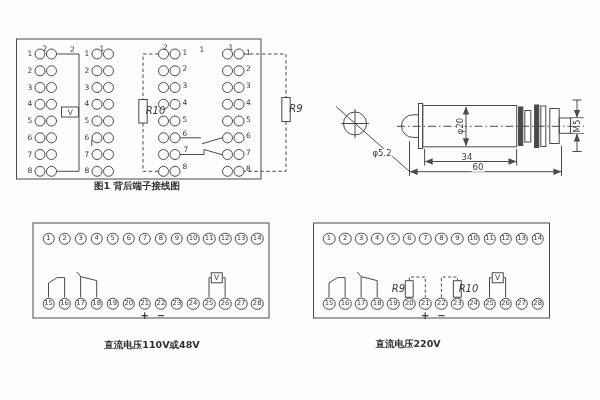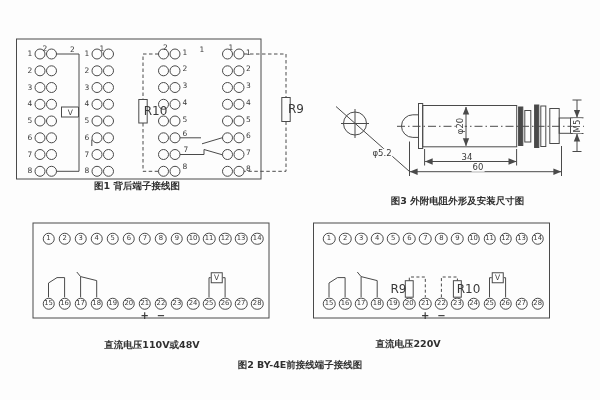--- a/index.html
+++ b/index.html
@@ -7,21 +7,21 @@
   .stage{position:relative;width:600px;height:400px;background:var(--bg);
          font-family:"DejaVu Sans",sans-serif;color:var(--txt);overflow:hidden;}
   svg.wires{position:absolute;left:0;top:0;width:600px;height:400px;}
   .lbl{position:absolute;transform:translate(-50%,-50%);font-size:7.5px;line-height:1;
        white-space:nowrap;color:var(--txt);}
   .cap{font-size:9.5px;font-weight:600;color:#2f2f2f;}
   .dim{font-size:8.5px;}
   .wbg{background:var(--bg);padding:0 1px;}
   .rot{transform:translate(-50%,-50%) rotate(-90deg);}
   .sign{font-size:10px;font-weight:600;}
-  .rlbl{font-size:12px;}
+  .rlbl{font-size:10px;font-style:italic;}
   .term{position:absolute;width:12.5px;height:12.5px;border:1px solid var(--line);
         border-radius:50%;transform:translate(-50%,-50%);display:flex;align-items:center;
         justify-content:center;font-size:6.8px;line-height:1;background:var(--bg);
         box-sizing:border-box;color:var(--txt);}
   .vbox{position:absolute;border:1px solid var(--line);background:#fff;
         transform:translate(-50%,-50%);display:flex;align-items:center;justify-content:center;
         font-size:7.5px;line-height:1;box-sizing:border-box;}
 </style>
 </head>
 <body>
@@ -207,21 +207,20 @@
 <div class="lbl rlbl" style="left:155.5px;top:111.3px">R10</div>
 <div class="lbl rlbl" style="left:296px;top:109px">R9</div>
 <div class="vbox" style="left:70.3px;top:111.8px;width:18px;height:11px">V</div>
 <div class="lbl cap" style="left:137px;top:186px">图1  背后端子接线图</div>
 
 <div class="lbl dim wbg" style="left:382px;top:152.5px">φ5.2</div>
 <div class="lbl dim rot wbg" style="left:459.5px;top:126px">φ20</div>
 <div class="lbl dim wbg" style="left:467px;top:156.5px">34</div>
 <div class="lbl dim wbg" style="left:478px;top:167px">60</div>
 <div class="lbl dim rot wbg" style="left:576.5px;top:125.7px">M5</div>
-<div class="lbl cap" style="left:457.5px;top:200.5px">图3 外附电阻外形及安装尺寸图</div>
 
 <div class="term" style="left:48.5px;top:238.5px">1</div>
 <div class="term" style="left:64.6px;top:238.5px">2</div>
 <div class="term" style="left:80.6px;top:238.5px">3</div>
 <div class="term" style="left:96.7px;top:238.5px">4</div>
 <div class="term" style="left:112.7px;top:238.5px">5</div>
 <div class="term" style="left:128.8px;top:238.5px">6</div>
 <div class="term" style="left:144.8px;top:238.5px">7</div>
 <div class="term" style="left:160.9px;top:238.5px">8</div>
 <div class="term" style="left:176.9px;top:238.5px">9</div>
@@ -281,15 +280,14 @@
 <div class="term" style="left:521.6px;top:303.5px">27</div>
 <div class="term" style="left:537.7px;top:303.5px">28</div>
 
 <div class="lbl rlbl" style="left:398.5px;top:288.5px">R9</div>
 <div class="lbl rlbl" style="left:468.5px;top:288.5px">R10</div>
 <div class="vbox" style="left:497.5px;top:277.8px;width:12.5px;height:11.5px">V</div>
 <div class="lbl sign" style="left:425.3px;top:315.5px">+</div>
 <div class="lbl sign" style="left:441.4px;top:316px">−</div>
 <div class="lbl cap" style="left:408px;top:344px">直流电压220V</div>
 
-<div class="lbl cap" style="left:300px;top:364.5px">图2  BY-4E前接线端子接线图</div>
 
 </div>
 
 </body></html>

